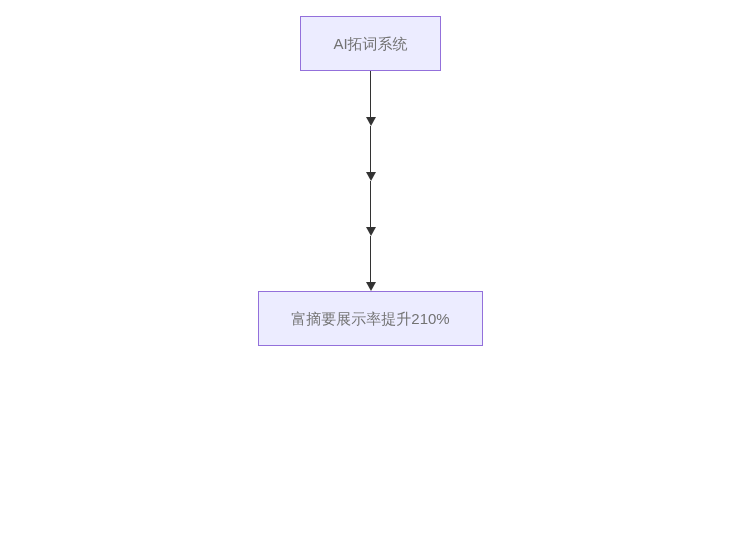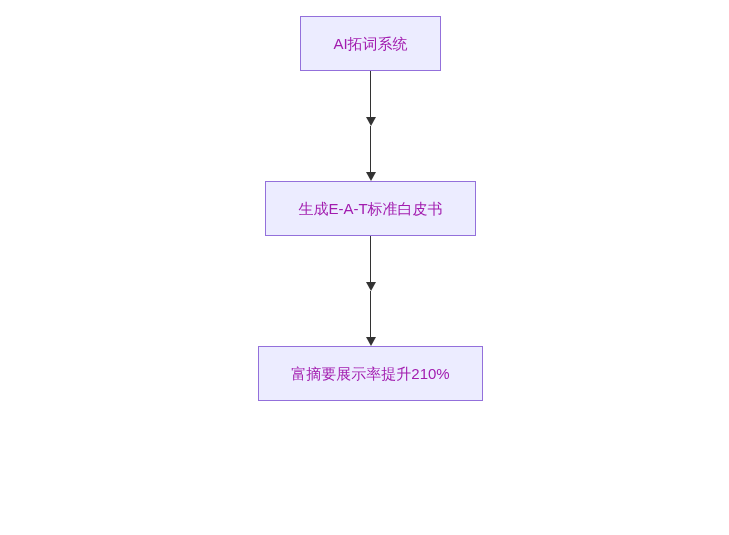--- a/index.html
+++ b/index.html
@@ -22,21 +22,21 @@
   .flow-col {
     display: flex;
     flex-direction: column;
     align-items: center;
     
     margin-left: 12px;
   }
   .node {
     background: #ECECFF;
     border: 1px solid #9370DB;
-    color: #a21caf;
+    color: #737373;
     font-size: 15px;
     line-height: 1;
     padding: 19px 32px;
     text-align: center;
     white-space: nowrap;
     min-height: 54px;
     display: flex;
     align-items: center;
     justify-content: center;
   }
@@ -73,23 +73,20 @@
       <div class="line"></div>
       <div class="head"></div>
     </div>
 
 
     <div class="edge">
       <div class="line"></div>
       <div class="head"></div>
     </div>
 
-    <div class="node">
-      <span>生成E-A-T标准白皮书</span>
-    </div>
 
     <div class="edge">
       <div class="line"></div>
       <div class="head"></div>
     </div>
 
 
     <div class="edge">
       <div class="line"></div>
       <div class="head"></div>

